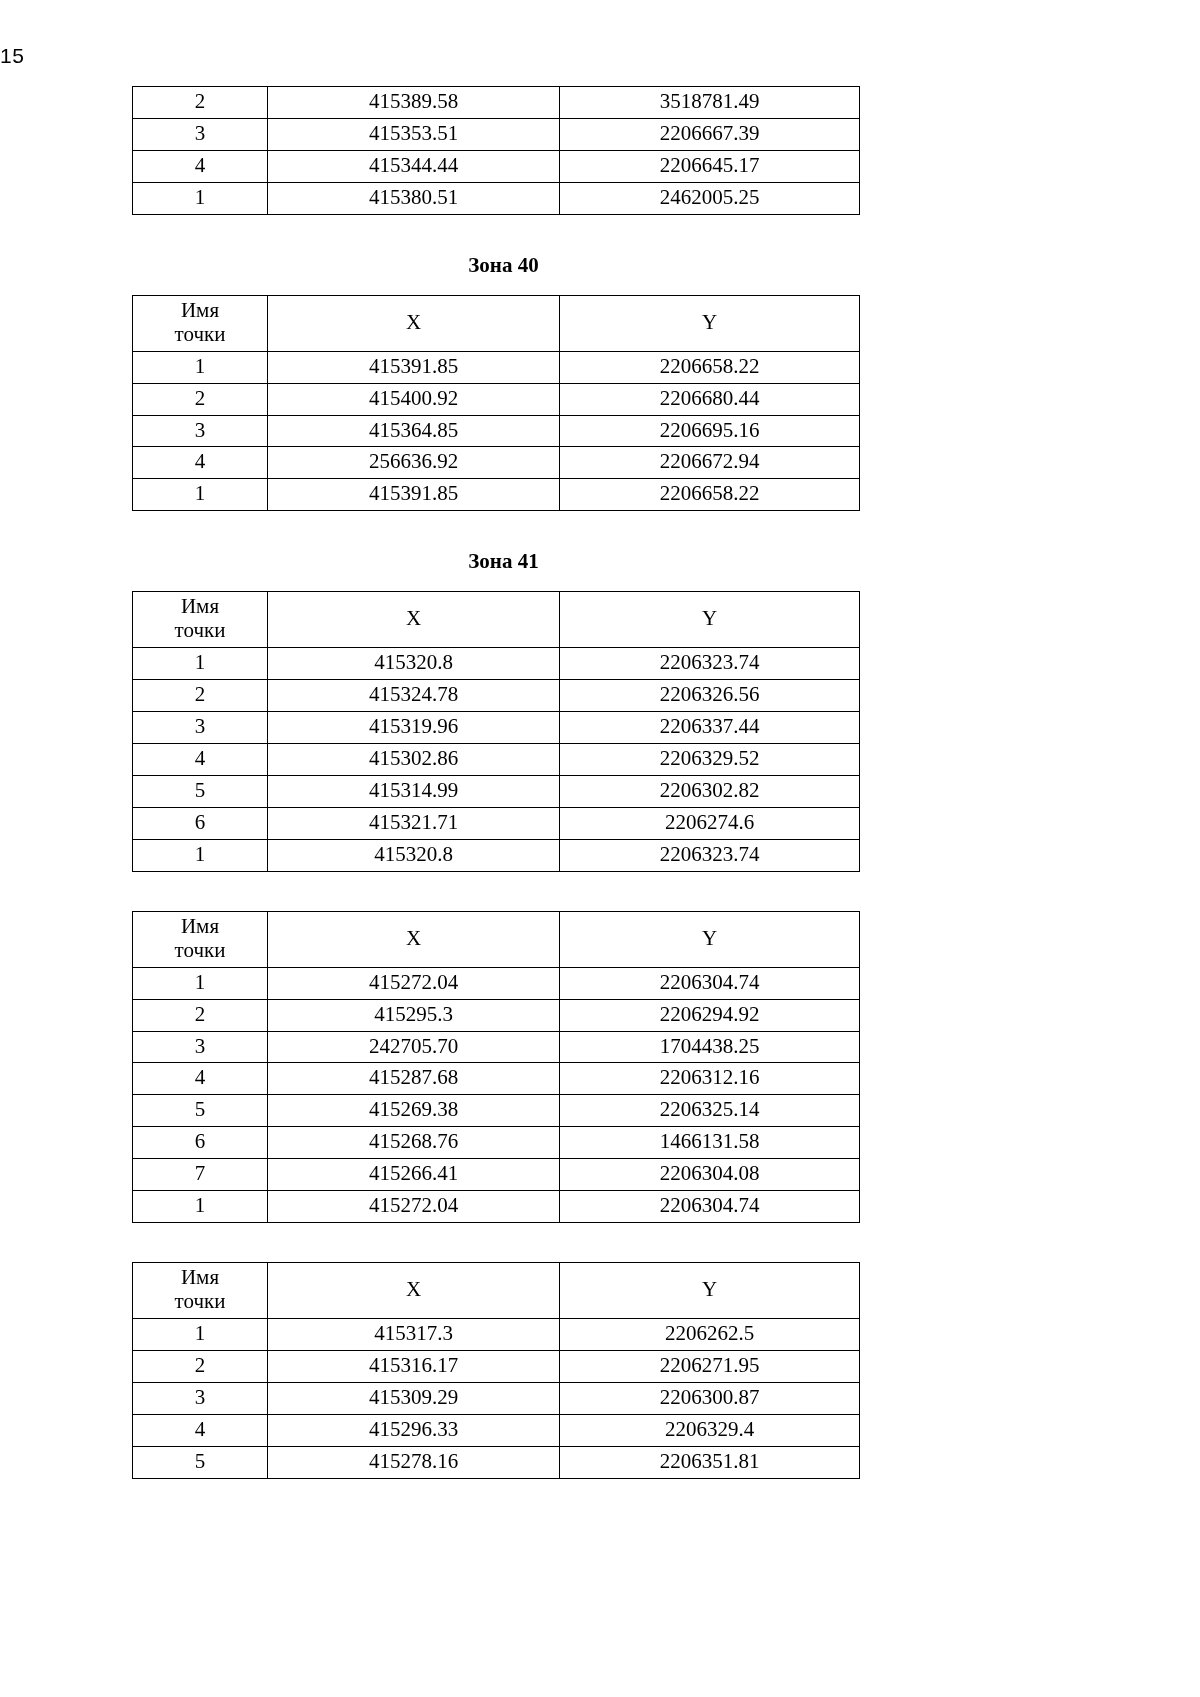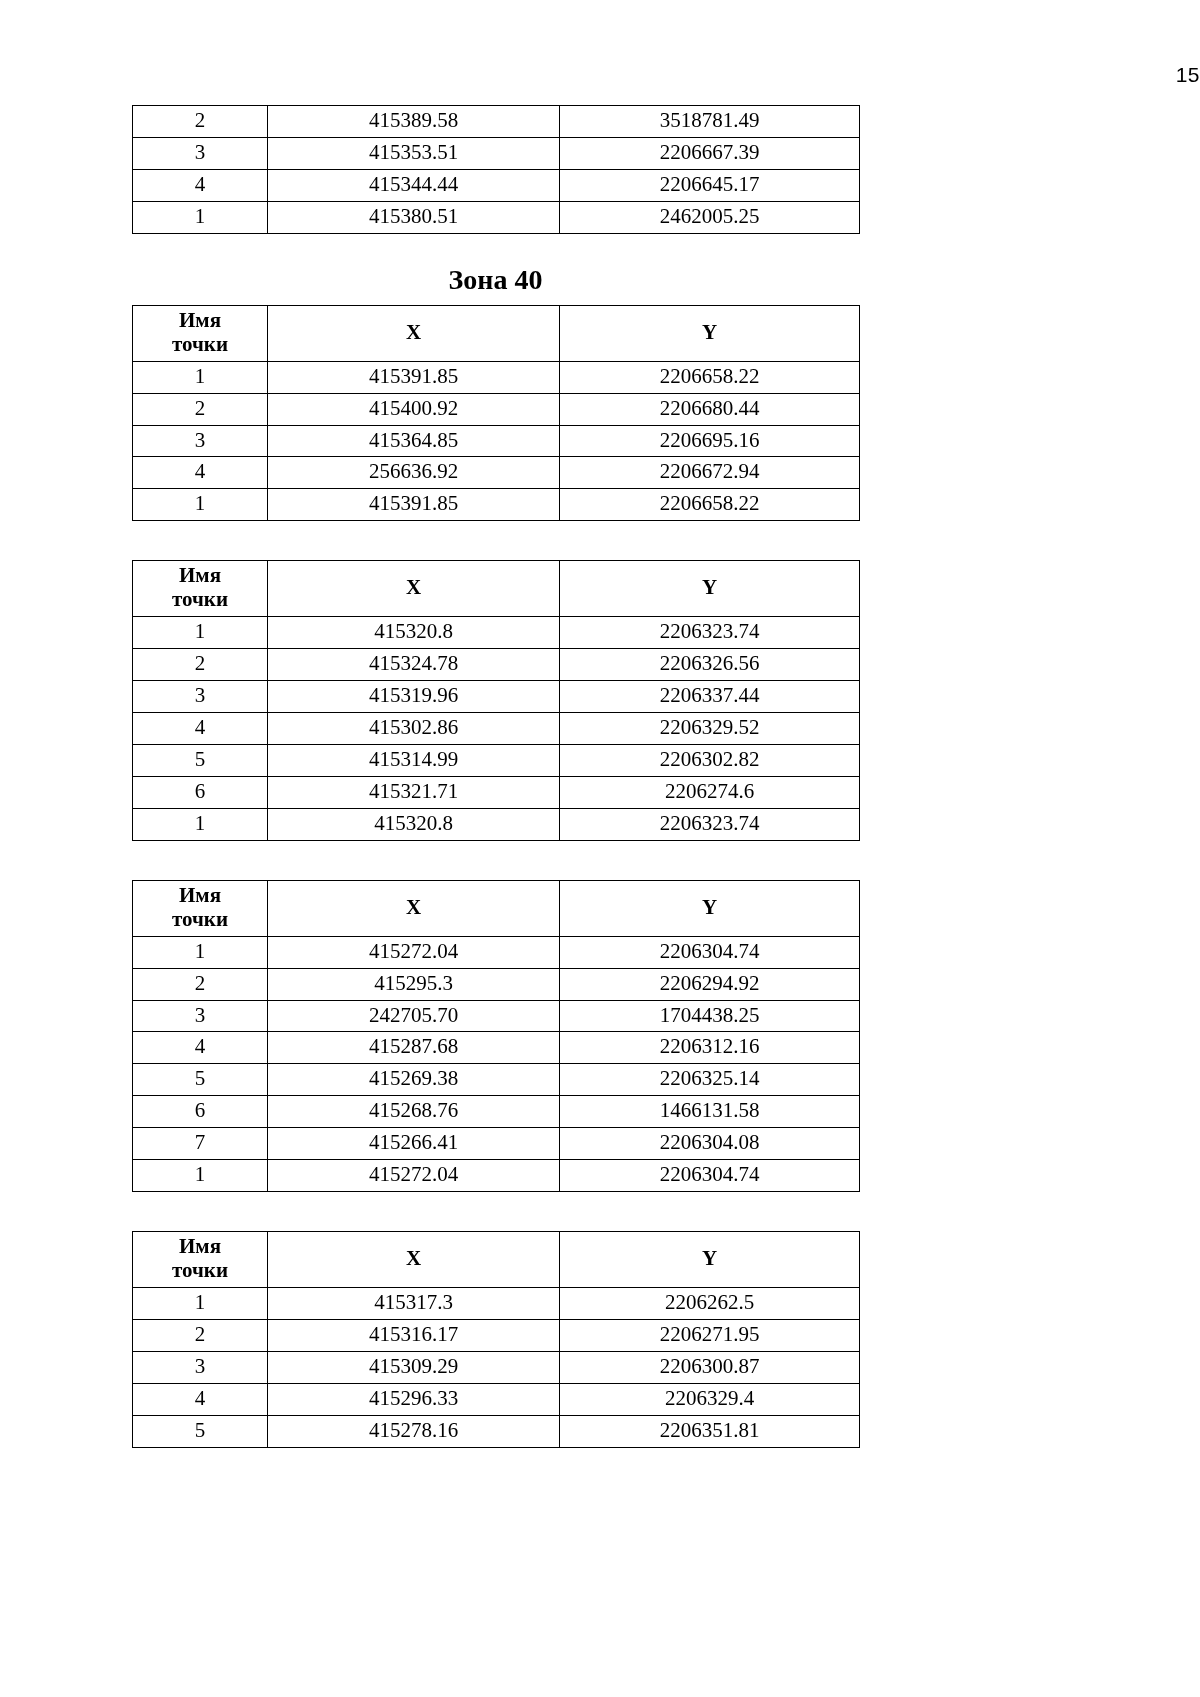--- a/index.html
+++ b/index.html
@@ -15,27 +15,26 @@
     position: relative;
   }
   .page {
     width: 1200px;
     height: 1697px;
     box-sizing: border-box;
     padding: 0;
     position: relative;
   }
   .page-number {
-    text-align: right;
+    text-align: left;
     font-family: "Liberation Sans", sans-serif;
     font-size: 21px;
-    margin-top: 63px;
+    margin-top: 44px;
     margin-bottom: 0;
     letter-spacing: 0.5px;
-    padding-left: 16px;
   }
   .content {
     margin: 0 auto;
     width: 742px;
     margin-left: 132px;
   }
   table.coords {
     border-collapse: collapse;
     width: 727px;
     table-layout: fixed;
@@ -47,38 +46,38 @@
     font-size: 21px;
     font-family: "Liberation Serif", serif;
     padding: 3px 0 4px 0;
     line-height: 1.14;
   }
   table.coords col.c-name { width: 135px; }
   table.coords col.c-x { width: 292px; }
   table.coords col.c-y { width: 300px; }
 
   table.coords thead th {
-    font-weight: bold;
+    font-weight: normal;
     font-size: 21px;
     vertical-align: middle;
   }
   th.pt-head {
     line-height: 1.15;
     padding: 6px 0 6px 0;
   }
   th.axis-head {
     vertical-align: bottom;
     padding-bottom: 6px;
   }
   .zone-title {
     text-align: center;
     font-weight: bold;
-    font-size: 28px;
+    font-size: 21px;
     font-family: "Liberation Serif", serif;
-    margin: 0;
+    margin: 8px;
     padding: 0;
     width: 727px;
   }
   .gap-before-title { height: 30px; }
   .gap-after-title { height: 9px; }
   .block { margin: 0; padding: 0; }
   .first-table-wrap { margin-top: 18px; }
 </style>
 </head>
 <body>
@@ -165,20 +164,21 @@
               <tr>
                 <td>1</td>
                 <td>415391.85</td>
                 <td>2206658.22</td>
               </tr>
             </tbody>
           </table>
         </div>
         <div class="block">
           <div class="gap-before-title"></div>
+          <div class="zone-title">Зона 41</div>
           <div class="gap-after-title"></div>
           <table class="coords">
             <colgroup>
               <col class="c-name">
               <col class="c-x">
               <col class="c-y">
             </colgroup>
             <thead>
               <tr>
                 <th class="pt-head">

